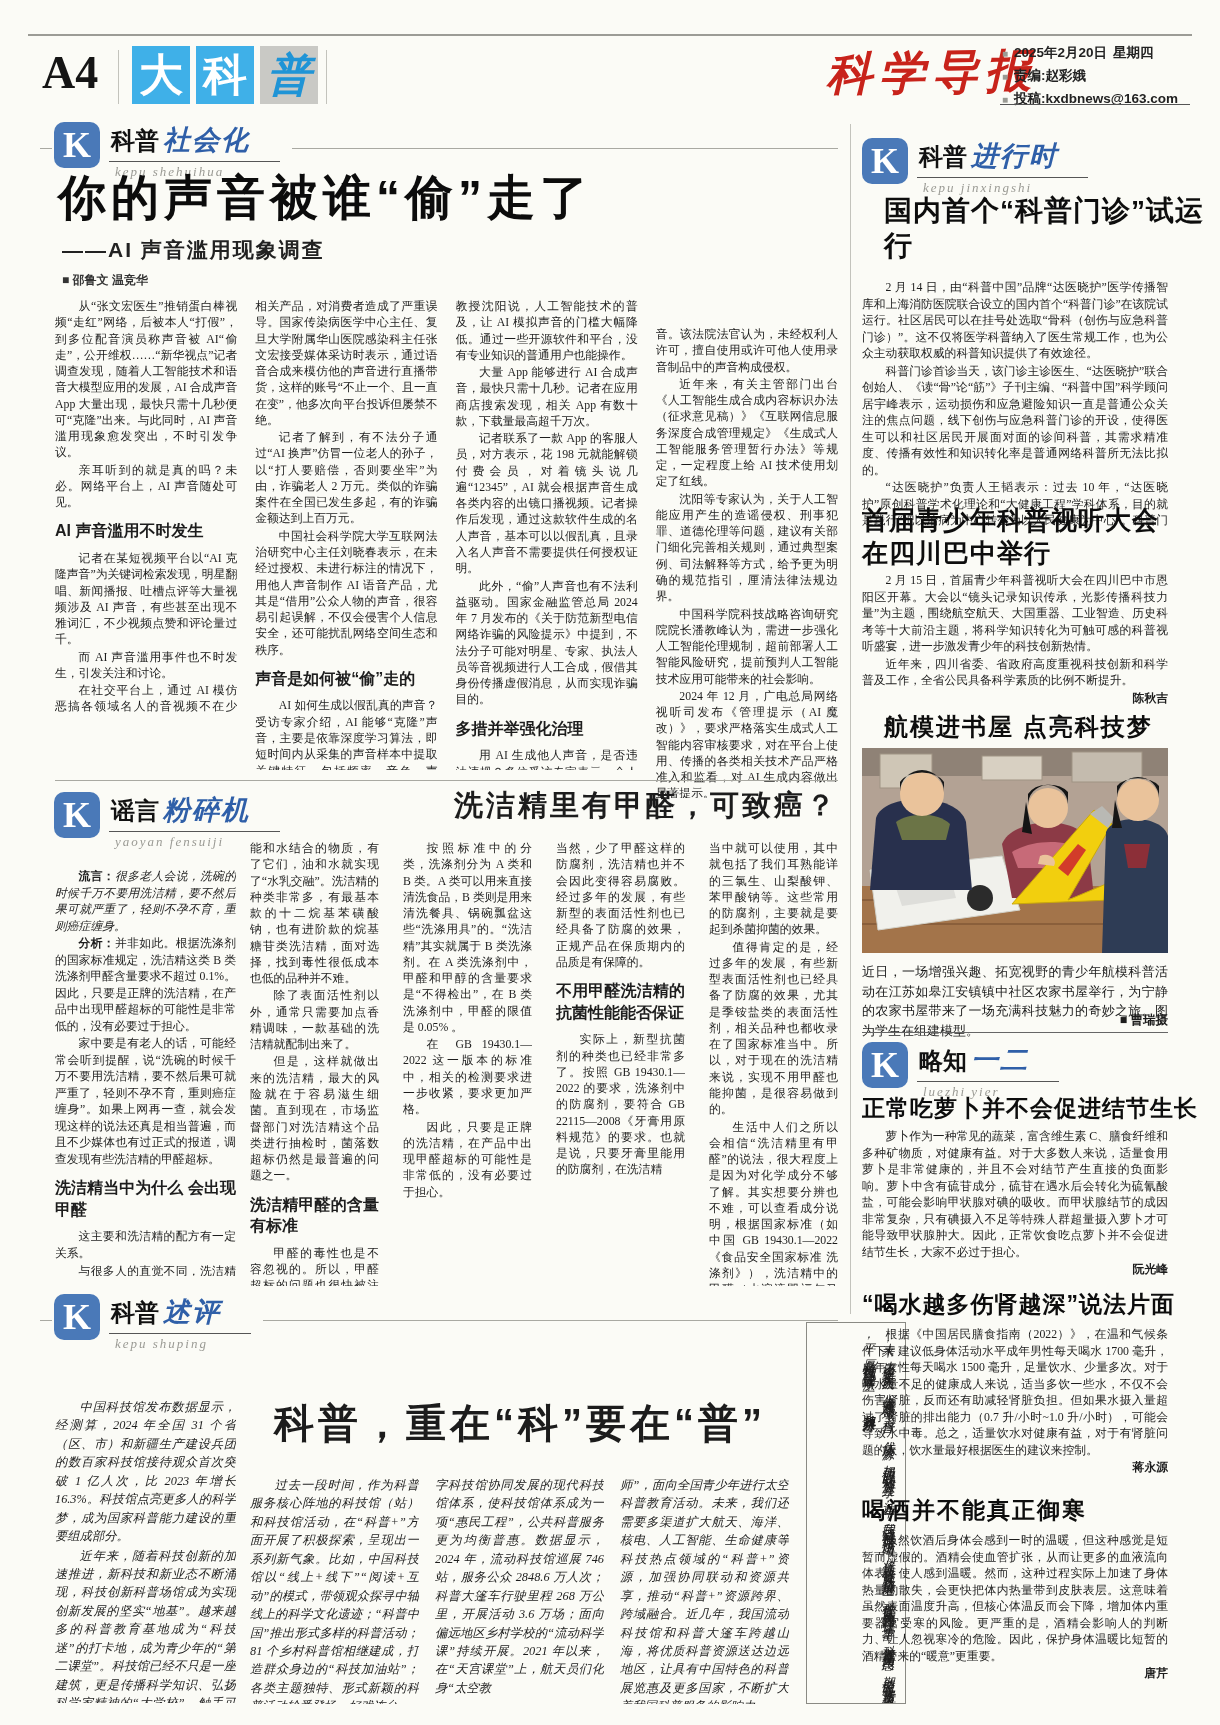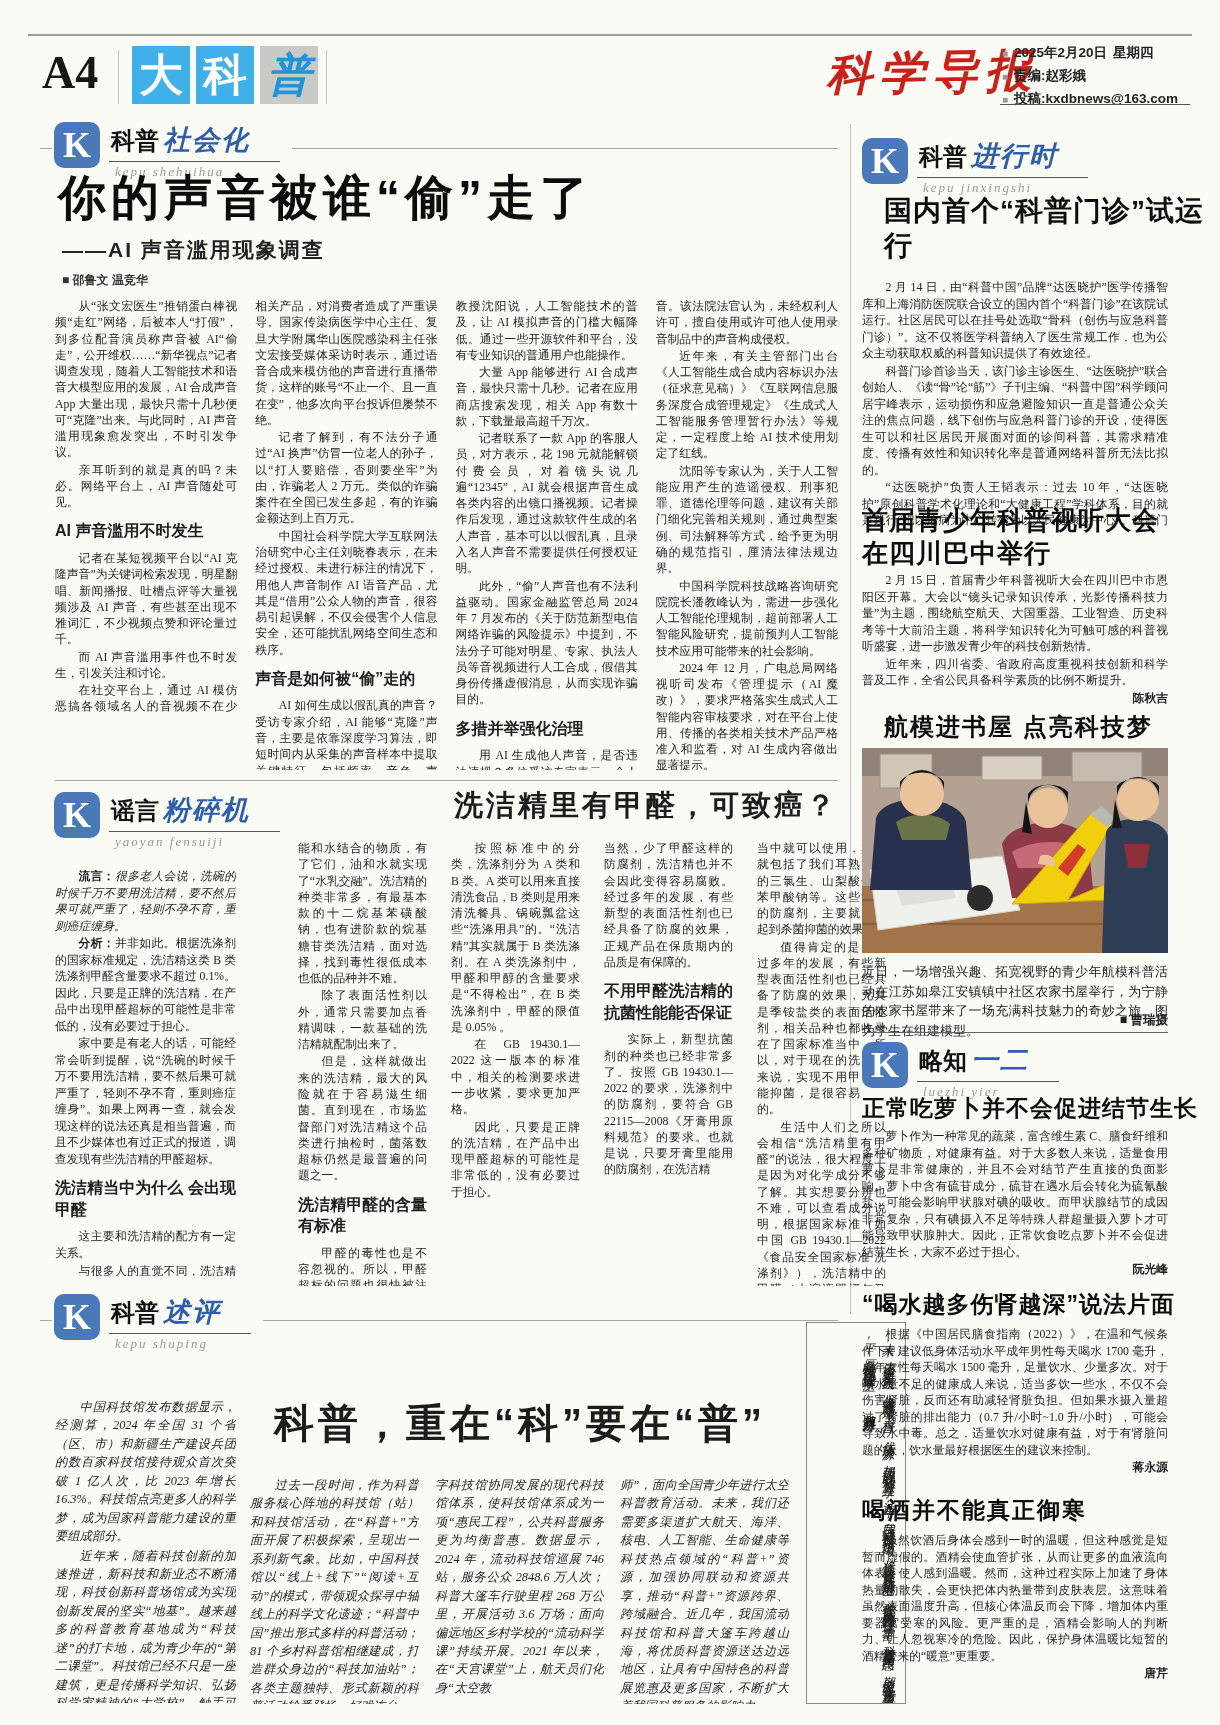--- a/index.html
+++ b/index.html
@@ -125,21 +125,21 @@
         <div class="it it-p">AI 如何生成以假乱真的声音？受访专家介绍，AI 能够“克隆”声音，主要是依靠深度学习算法，即短时间内从采集的声音样本中提取关键特征，包括频率、音色、声调、语速、情感等，将这些特征记录为数学模型，再通过算法合成。</div>
       </div>
     <div class="col" style="width:183px;height:472px;">
         <div class="it it-cont">教授沈阳说，人工智能技术的普及，让 AI 模拟声音的门槛大幅降低。通过一些开源软件和平台，没有专业知识的普通用户也能操作。</div>
         <div class="it it-p">大量 App 能够进行 AI 合成声音，最快只需十几秒。记者在应用商店搜索发现，相关 App 有数十款，下载量最高超千万次。</div>
         <div class="it it-p">记者联系了一款 App 的客服人员，对方表示，花 198 元就能解锁付费会员，对着镜头说几遍“12345”，AI 就会根据声音生成各类内容的出镜口播视频。记者操作后发现，通过这款软件生成的名人声音，基本可以以假乱真，且录入名人声音不需要提供任何授权证明。</div>
         <div class="it it-p">此外，“偷”人声音也有不法利益驱动。国家金融监管总局 2024 年 7 月发布的《关于防范新型电信网络诈骗的风险提示》中提到，不法分子可能对明星、专家、执法人员等音视频进行人工合成，假借其身份传播虚假消息，从而实现诈骗目的。</div>
         <div class="it it-h">多措并举强化治理</div>
         <div class="it it-p">用 AI 生成他人声音，是否违法违规？多位受访专家表示，个人声音中包含的声纹信息具备可识别性，能以电子方式记录，能关联到唯一自然人，是生物识别信息，属于个人信息保护法规定的敏感个人信息之一。</div>
       </div>
-    <div class="col" style="width:183px;height:472px;">
+    <div class="col" style="width:183px;height:472px;margin-top:28px;">
         <div class="it it-cont">音。该法院法官认为，未经权利人许可，擅自使用或许可他人使用录音制品中的声音构成侵权。</div>
         <div class="it it-p">近年来，有关主管部门出台《人工智能生成合成内容标识办法（征求意见稿）》《互联网信息服务深度合成管理规定》《生成式人工智能服务管理暂行办法》等规定，一定程度上给 AI 技术使用划定了红线。</div>
         <div class="it it-p">沈阳等专家认为，关于人工智能应用产生的造谣侵权、刑事犯罪、道德伦理等问题，建议有关部门细化完善相关规则，通过典型案例、司法解释等方式，给予更为明确的规范指引，厘清法律法规边界。</div>
         <div class="it it-p">中国科学院科技战略咨询研究院院长潘教峰认为，需进一步强化人工智能伦理规制，超前部署人工智能风险研究，提前预判人工智能技术应用可能带来的社会影响。</div>
         <div class="it it-p">2024 年 12 月，广电总局网络视听司发布《管理提示（AI 魔改）》，要求严格落实生成式人工智能内容审核要求，对在平台上使用、传播的各类相关技术产品严格准入和监看，对 AI 生成内容做出显著提示。</div>
       </div>
   </div>
 
   <div class="hline" style="left:55px;top:780px;width:783px;"></div>
   <div class="badge" style="left:52px;top:792px;">
@@ -155,21 +155,21 @@
   <div class="flow" style="left:55px;top:868px;width:181px;height:408px;">
       <div class="it it-labk"><b>流言：</b>很多老人会说，洗碗的时候千万不要用洗洁精，要不然后果可就严重了，轻则不孕不育，重则癌症缠身。</div>
       <div class="it it-lab"><b>分析：</b>并非如此。根据洗涤剂的国家标准规定，洗洁精这类 B 类洗涤剂甲醛含量要求不超过 0.1%。因此，只要是正牌的洗洁精，在产品中出现甲醛超标的可能性是非常低的，没有必要过于担心。</div>
       <div class="it it-p">家中要是有老人的话，可能经常会听到提醒，说“洗碗的时候千万不要用洗洁精，要不然后果可就严重了，轻则不孕不育，重则癌症缠身”。如果上网再一查，就会发现这样的说法还真是相当普遍，而且不少媒体也有过正式的报道，调查发现有些洗洁精的甲醛超标。</div>
       <div class="it it-h">洗洁精当中为什么 会出现甲醛</div>
       <div class="it it-p">这主要和洗洁精的配方有一定关系。</div>
       <div class="it it-p">与很多人的直觉不同，洗洁精通常不能起到杀菌的功能，早些年的洗洁精尤其如此。因为人们使用洗洁精，就是为了去除餐具上的油脂，要实现这一点，只需要有表面活性剂即可。</div>
     </div>
 
   <div class="abs h-rumor" style="left:250px;top:786px;width:588px;">洗洁精里有甲醛，可致癌？</div>
-  <div class="cols" style="left:250px;top:840px;width:588px;height:446px;gap:24px;margin-left:48px;">
+  <div class="cols" style="left:250px;top:840px;width:588px;height:446px;gap:24px;">
     <div class="col" style="width:135px;height:446px;">
         <div class="it it-cont">能和水结合的物质，有了它们，油和水就实现了“水乳交融”。洗洁精的种类非常多，有最基本款的十二烷基苯磺酸钠，也有进阶款的烷基糖苷类洗洁精，面对选择，找到毒性很低成本也低的品种并不难。</div>
         <div class="it it-p">除了表面活性剂以外，通常只需要加点香精调味，一款基础的洗洁精就配制出来了。</div>
         <div class="it it-p">但是，这样就做出来的洗洁精，最大的风险就在于容易滋生细菌。直到现在，市场监督部门对洗洁精这个品类进行抽检时，菌落数超标仍然是最普遍的问题之一。</div>
         <div class="it it-h">洗洁精甲醛的含量有标准</div>
         <div class="it it-p">甲醛的毒性也是不容忽视的。所以，甲醛超标的问题也很快被注意到，相关的法规也逐渐出台并完善。</div>
       </div>
     <div class="col" style="width:135px;height:446px;">
         <div class="it it-p">按照标准中的分类，洗涤剂分为 A 类和 B 类。A 类可以用来直接清洗食品，B 类则是用来清洗餐具、锅碗瓢盆这些“洗涤用具”的。“洗洁精”其实就属于 B 类洗涤剂。在 A 类洗涤剂中，甲醛和甲醇的含量要求是“不得检出”，在 B 类洗涤剂中，甲醛的限值是 0.05% 。</div>
         <div class="it it-p">在 GB 19430.1—2022 这一版本的标准中，相关的检测要求进一步收紧，要求更加严格。</div>

